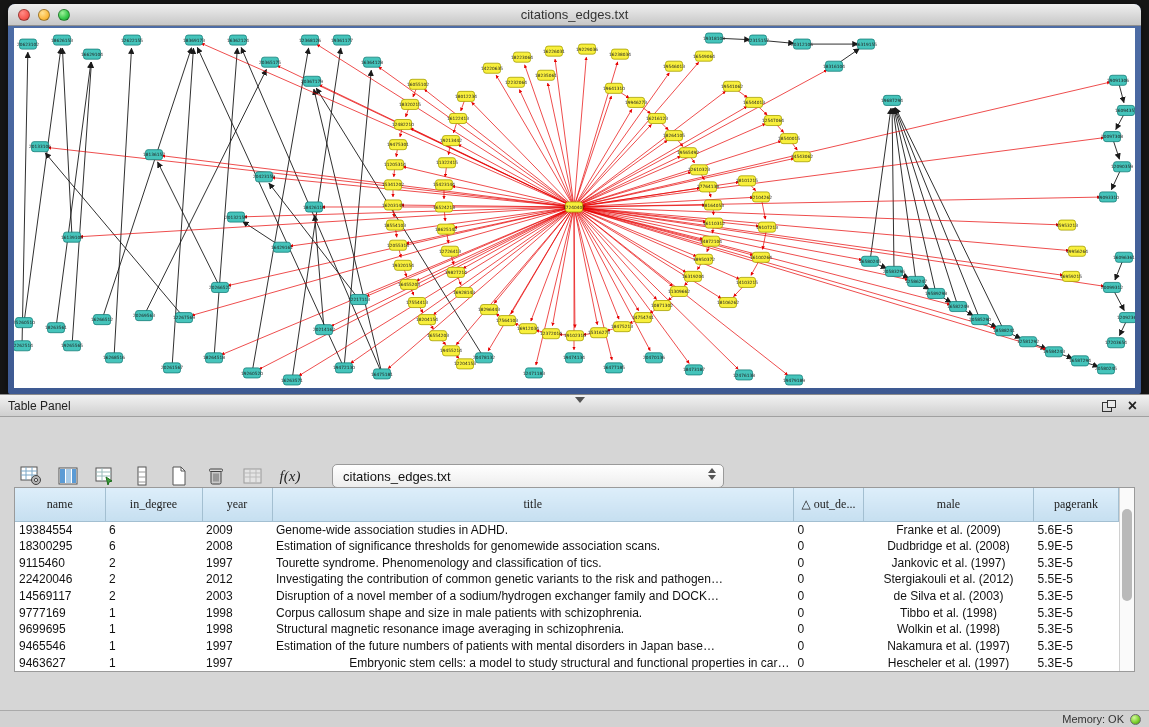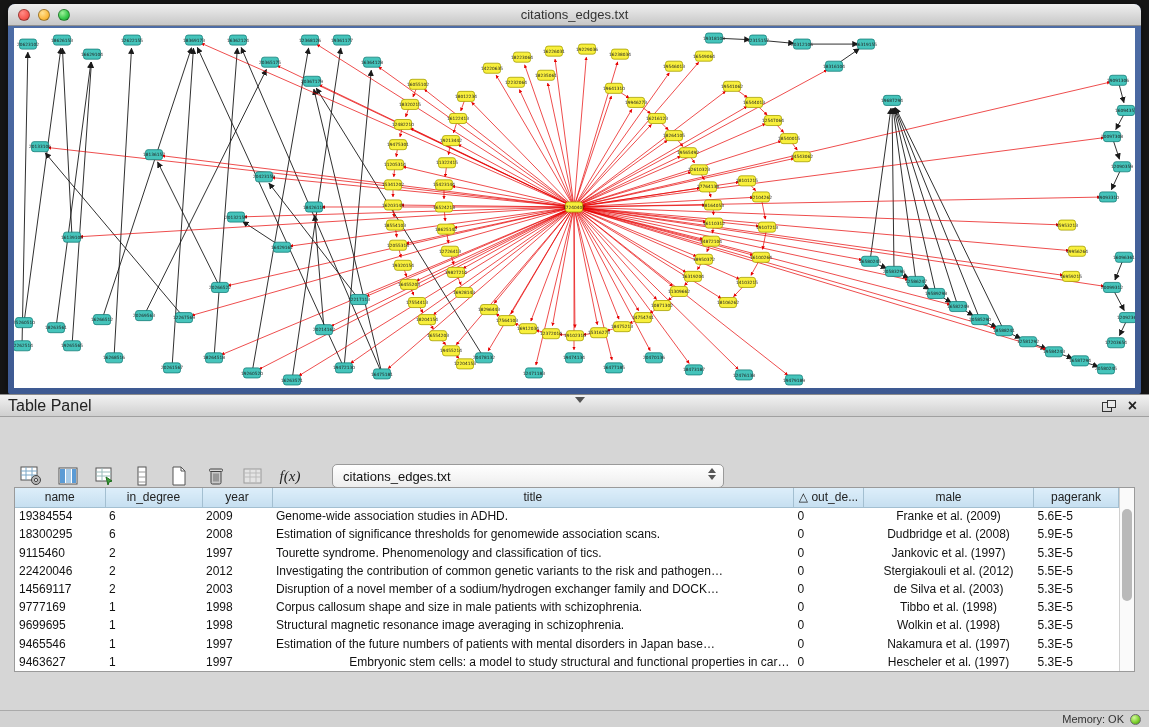--- a/index.html
+++ b/index.html
@@ -22,21 +22,21 @@
   .wtitle { position:absolute; left:0; right:0; top:3px; text-align:center;
     font-size:13px; color:#333; }
   .canvas-wrap { position:absolute; top:24px; left:6px; right:6px; bottom:6px; background:#fff; overflow:hidden; }
   #graph-svg { width:100%; height:100%; display:block; }
   #graph-svg text { font-family:"DejaVu Sans",sans-serif; }
 
   
   .panel-header { position:absolute; top:394px; left:0; right:0; height:23px;
     background:linear-gradient(#f2f2f2,#cfcfcf); border-top:1px solid #8c8c8c;
     border-bottom:1px solid #a0a0a0; display:flex; align-items:center; }
-  .panel-title { font-size:16px; color:#222; padding-left:8px; }
+  .panel-title { font-size:12px; color:#222; padding-left:8px; }
   .grip { position:absolute; left:50%; top:2px; width:0; height:0;
     border-left:5px solid transparent; border-right:5px solid transparent;
     border-top:6px solid #555; cursor:row-resize; }
   .ph-icons { margin-left:auto; display:flex; align-items:center; gap:12px; padding-right:12px; }
   .float-ic svg { display:block; }
   .close-ic { font-size:16px; font-weight:700; color:#222; line-height:1; cursor:pointer; }
 
   
   .panel-body { position:absolute; top:417px; left:0; right:0; bottom:17px; background:#d6d6d6; }
   .toolbar { position:absolute; top:12px; left:18px; display:flex; align-items:center; gap:11px;margin-top:34px; }
@@ -51,22 +51,22 @@
   .combo .arrows i { display:block; width:0; height:0; border-left:4px solid transparent;
     border-right:4px solid transparent; }
   .combo .arrows i.up { border-bottom:5px solid #555; }
   .combo .arrows i.dn { border-top:5px solid #555; }
 
   
   .table-wrap { position:absolute; left:14px; right:14px; top:70px; height:185px;
     background:#fff; border:1px solid #9a9a9a; display:flex; }
   table { border-collapse:collapse; table-layout:fixed; width:calc(100% - 15px); font-size:12px; }
   thead th { background:linear-gradient(#ddeefa,#c6dff0); border-right:1px solid #a3bfd1;
-    border-bottom:1px solid #a3bfd1; font-weight:400; color:#222; height:19px;
-    text-align:center; overflow:hidden; white-space:nowrap; }
+    border-bottom:1px solid #a3bfd1; font-weight:400; color:#222; height:33px;
+    text-align:center; overflow:hidden; white-space:nowrap;font-family:Liberation Serif, serif; }
   tbody td { height:16.3px; padding:0 4px; color:#111; white-space:nowrap; overflow:hidden;
     text-overflow:ellipsis; }
   .vscroll { width:15px; background:#fafafa; border-left:1px solid #d0d0d0; position:relative; }
   .vthumb { position:absolute; top:21px; left:2px; width:10px; height:92px; background:#b9b9b9;
     border-radius:5px; }
 
   
   .tabs { position:absolute; top:260px; left:0; right:0; display:flex; justify-content:center; }
   .tabs-inner { display:flex; border:1px solid #8a8a8a; border-radius:4px; overflow:hidden;
     box-shadow:0 1px 1px rgba(255,255,255,.7); }

